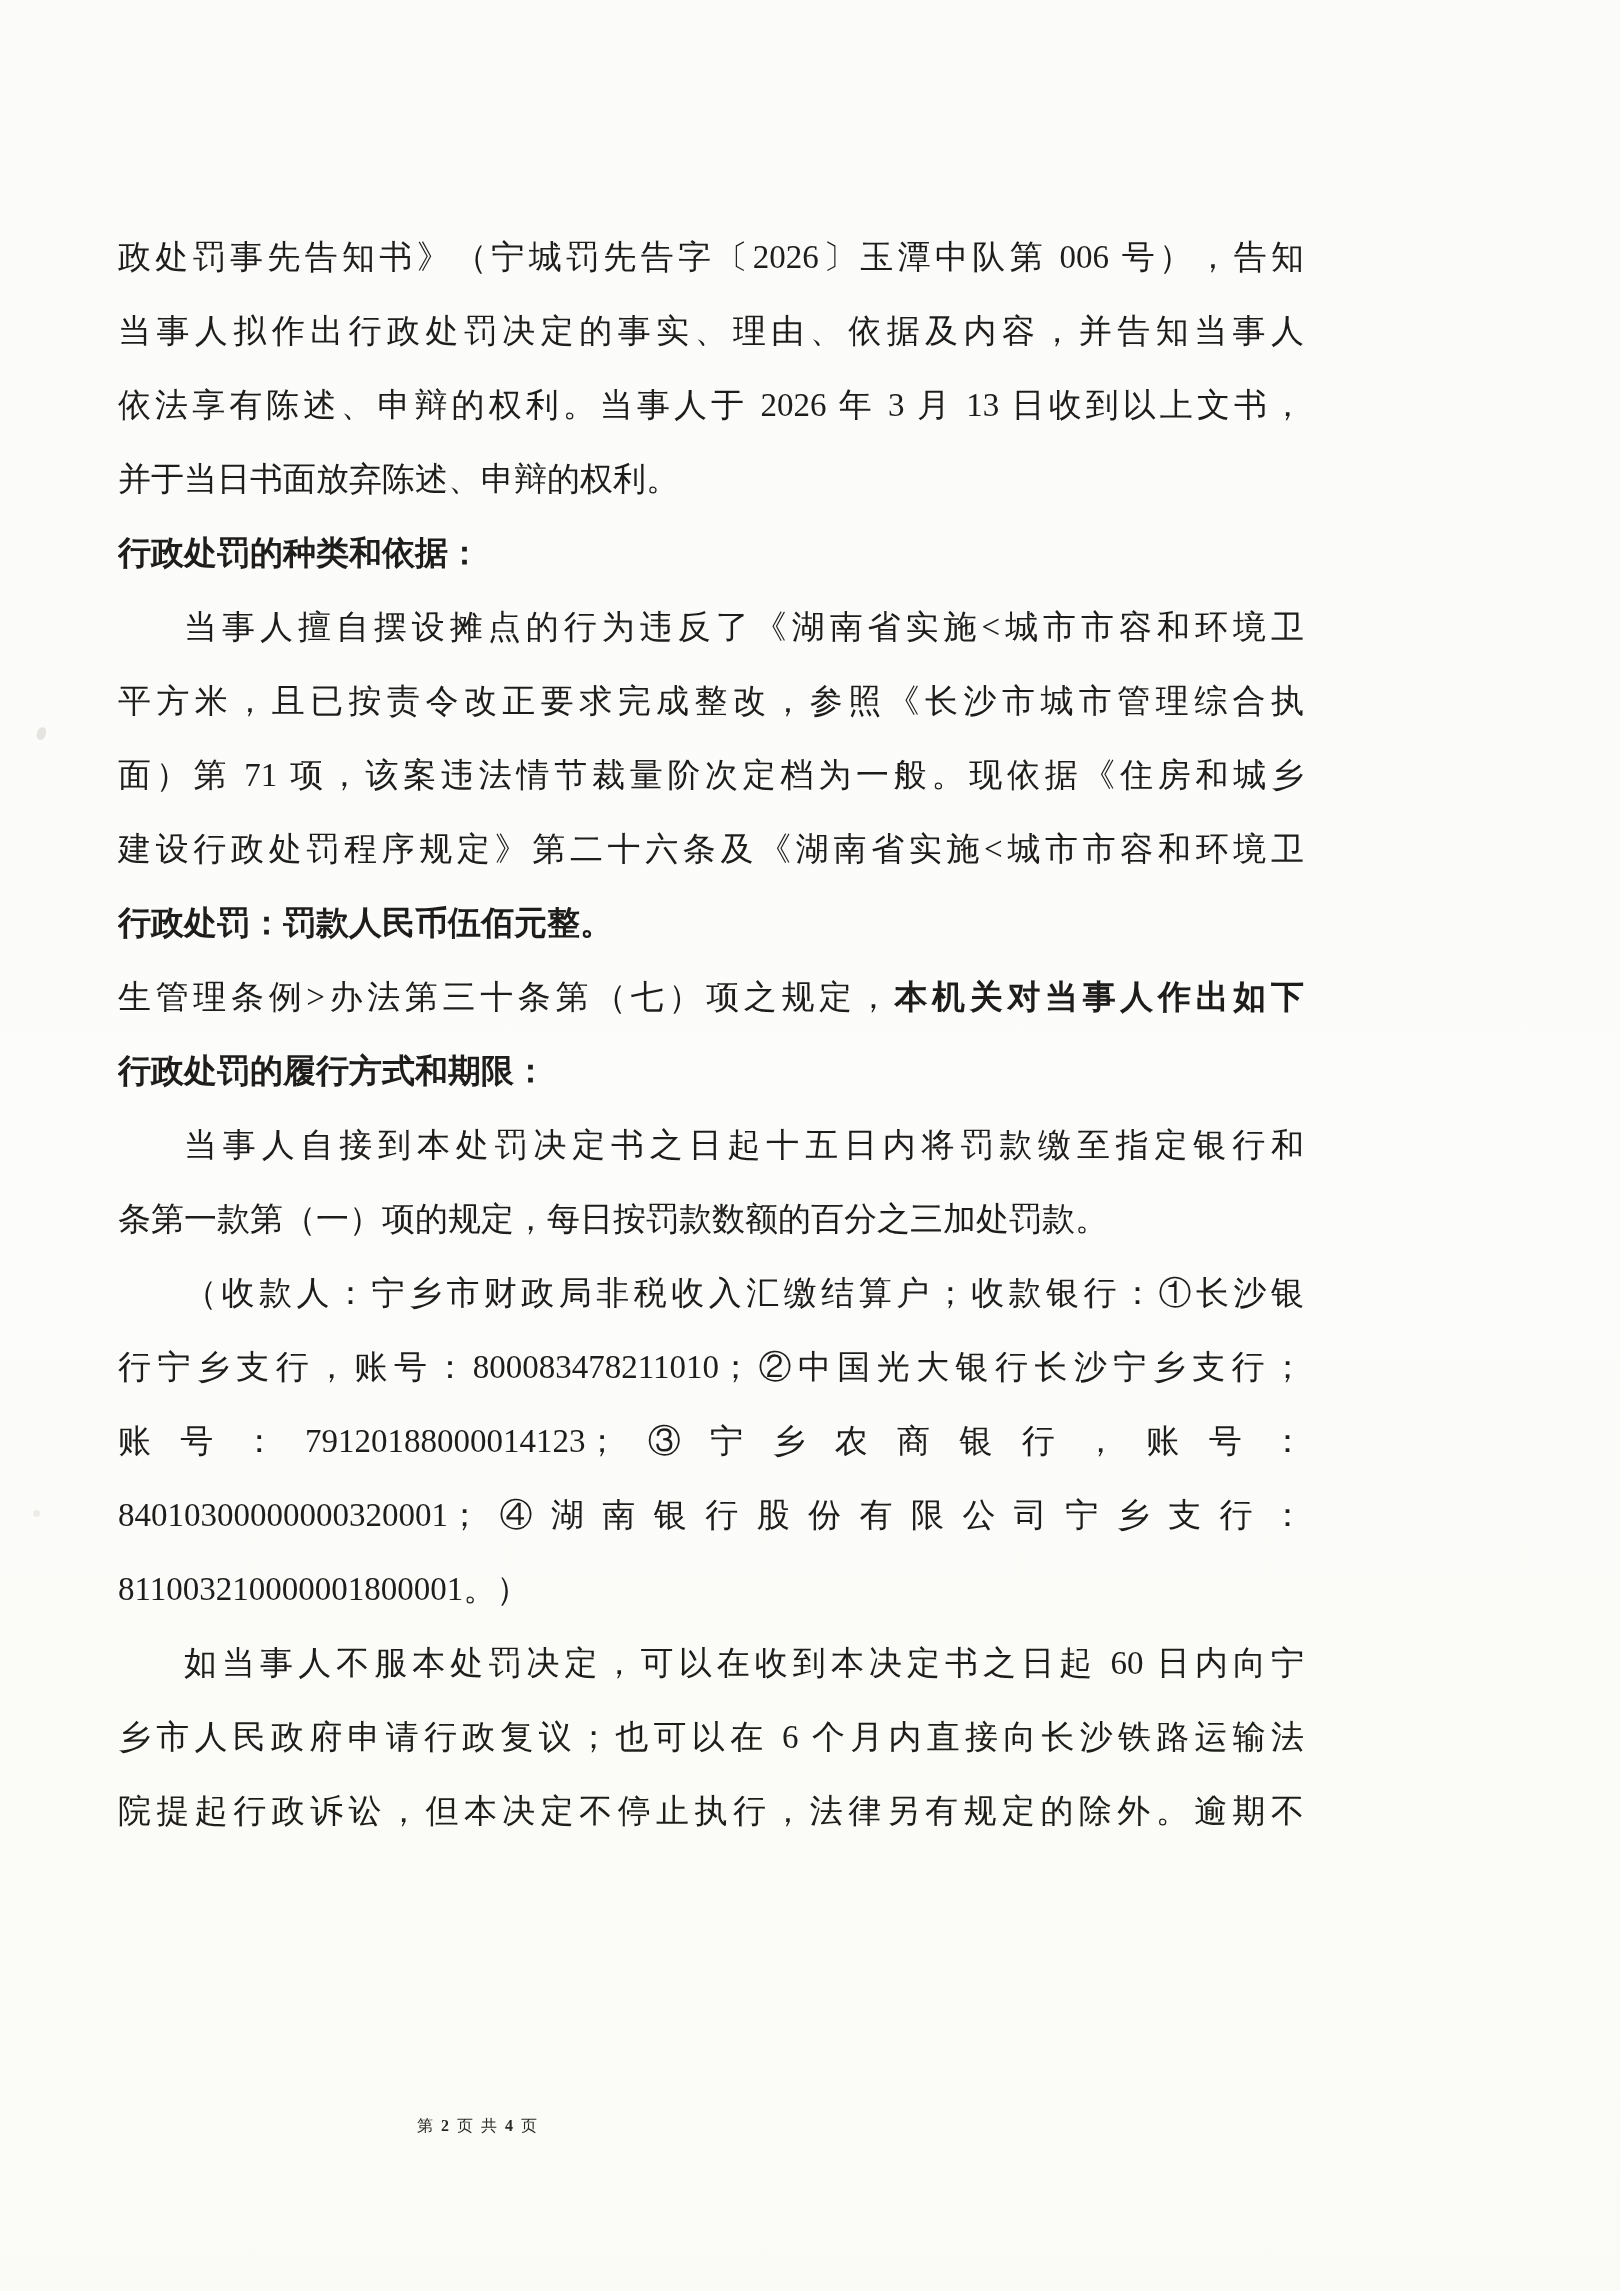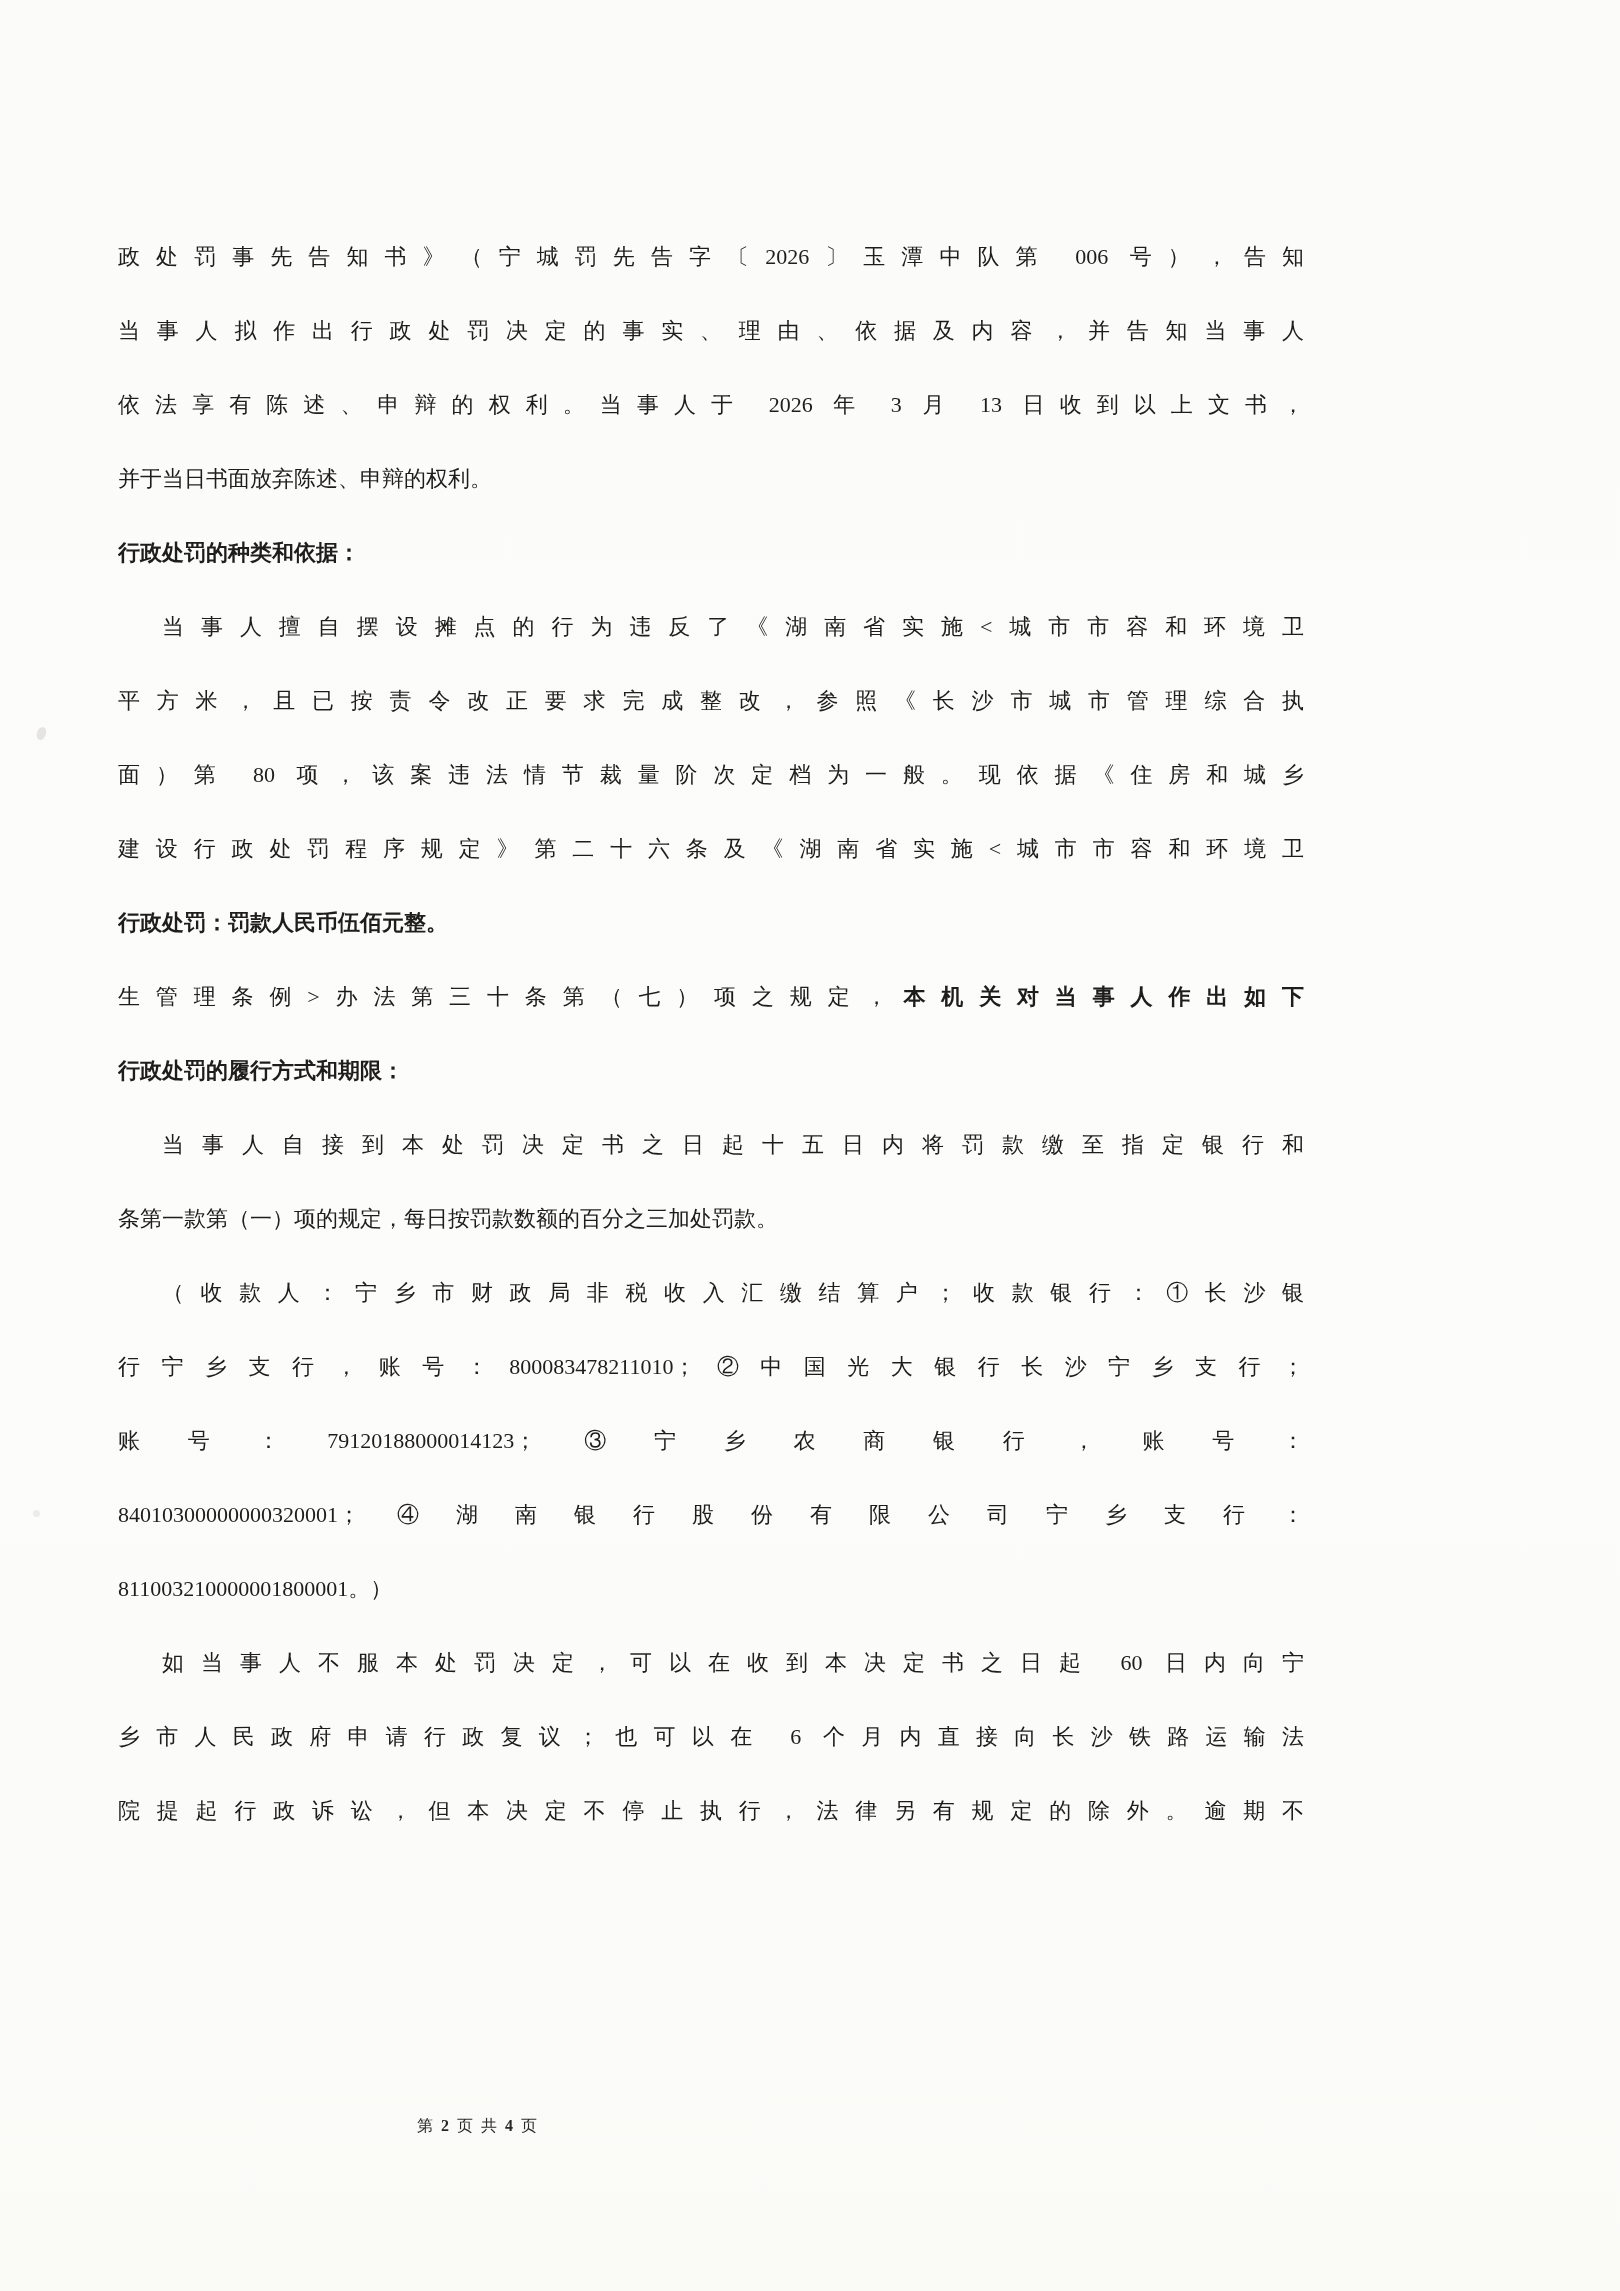--- a/index.html
+++ b/index.html
@@ -13,21 +13,21 @@
     overflow:hidden;
   }
   .body-text {
     position:absolute;
     left:118px; top:220px;
     width:1186px;
   }
   .line {
     height:74px;
     line-height:74px;
-    font-size:22px;
+    font-size:33px;
     text-align:justify;
     text-align-last:left;
     text-justify:inter-ideograph;
     overflow:hidden;
     white-space:normal;
   }
   .line.just { text-align-last:justify; }
   .line.indent { text-indent:2em; }
   .bold { font-weight:700; }
   .footer {
@@ -54,21 +54,21 @@
   <div class="speck s1"></div>
   <div class="speck s2"></div>
   <div class="body-text">
       <div class="line just"><span>政处罚事先告知书》（宁城罚先告字〔2026〕玉潭中队第 006 号），告知</span></div>
       <div class="line just"><span>当事人拟作出行政处罚决定的事实、理由、依据及内容，并告知当事人</span></div>
       <div class="line just"><span>依法享有陈述、申辩的权利。当事人于 2026 年 3 月 13 日收到以上文书，</span></div>
       <div class="line"><span>并于当日书面放弃陈述、申辩的权利。</span></div>
       <div class="line"><span class="bold">行政处罚的种类和依据：</span></div>
       <div class="line just indent"><span>当事人擅自摆设摊点的行为违反了《湖南省实施&lt;城市市容和环境卫</span></div>
       <div class="line just"><span>平方米，且已按责令改正要求完成整改，参照《长沙市城市管理综合执</span></div>
-      <div class="line just"><span>面）第 80 项，该案违法情节裁量阶次定档为一般。现依据《住房和城乡</span></div>
+      <div class="line just"><span>面）第 71 项，该案违法情节裁量阶次定档为一般。现依据《住房和城乡</span></div>
       <div class="line just"><span>建设行政处罚程序规定》第二十六条及《湖南省实施&lt;城市市容和环境卫</span></div>
       <div class="line"><span class="bold">行政处罚：罚款人民币伍佰元整。</span></div>
       <div class="line just"><span>生管理条例&gt;办法第三十条第（七）项之规定，</span><span class="bold">本机关对当事人作出如下</span></div>
       <div class="line"><span class="bold">行政处罚的履行方式和期限：</span></div>
       <div class="line just indent"><span>当事人自接到本处罚决定书之日起十五日内将罚款缴至指定银行和</span></div>
       <div class="line"><span>条第一款第（一）项的规定，每日按罚款数额的百分之三加处罚款。</span></div>
       <div class="line just indent"><span>（收款人：宁乡市财政局非税收入汇缴结算户；收款银行：①长沙银</span></div>
       <div class="line just"><span>行宁乡支行，账号：800083478211010；②中国光大银行长沙宁乡支行；</span></div>
       <div class="line just"><span>账号：79120188000014123；③宁乡农商银行，账号：</span></div>
       <div class="line just"><span>84010300000000320001；④湖南银行股份有限公司宁乡支行：</span></div>

